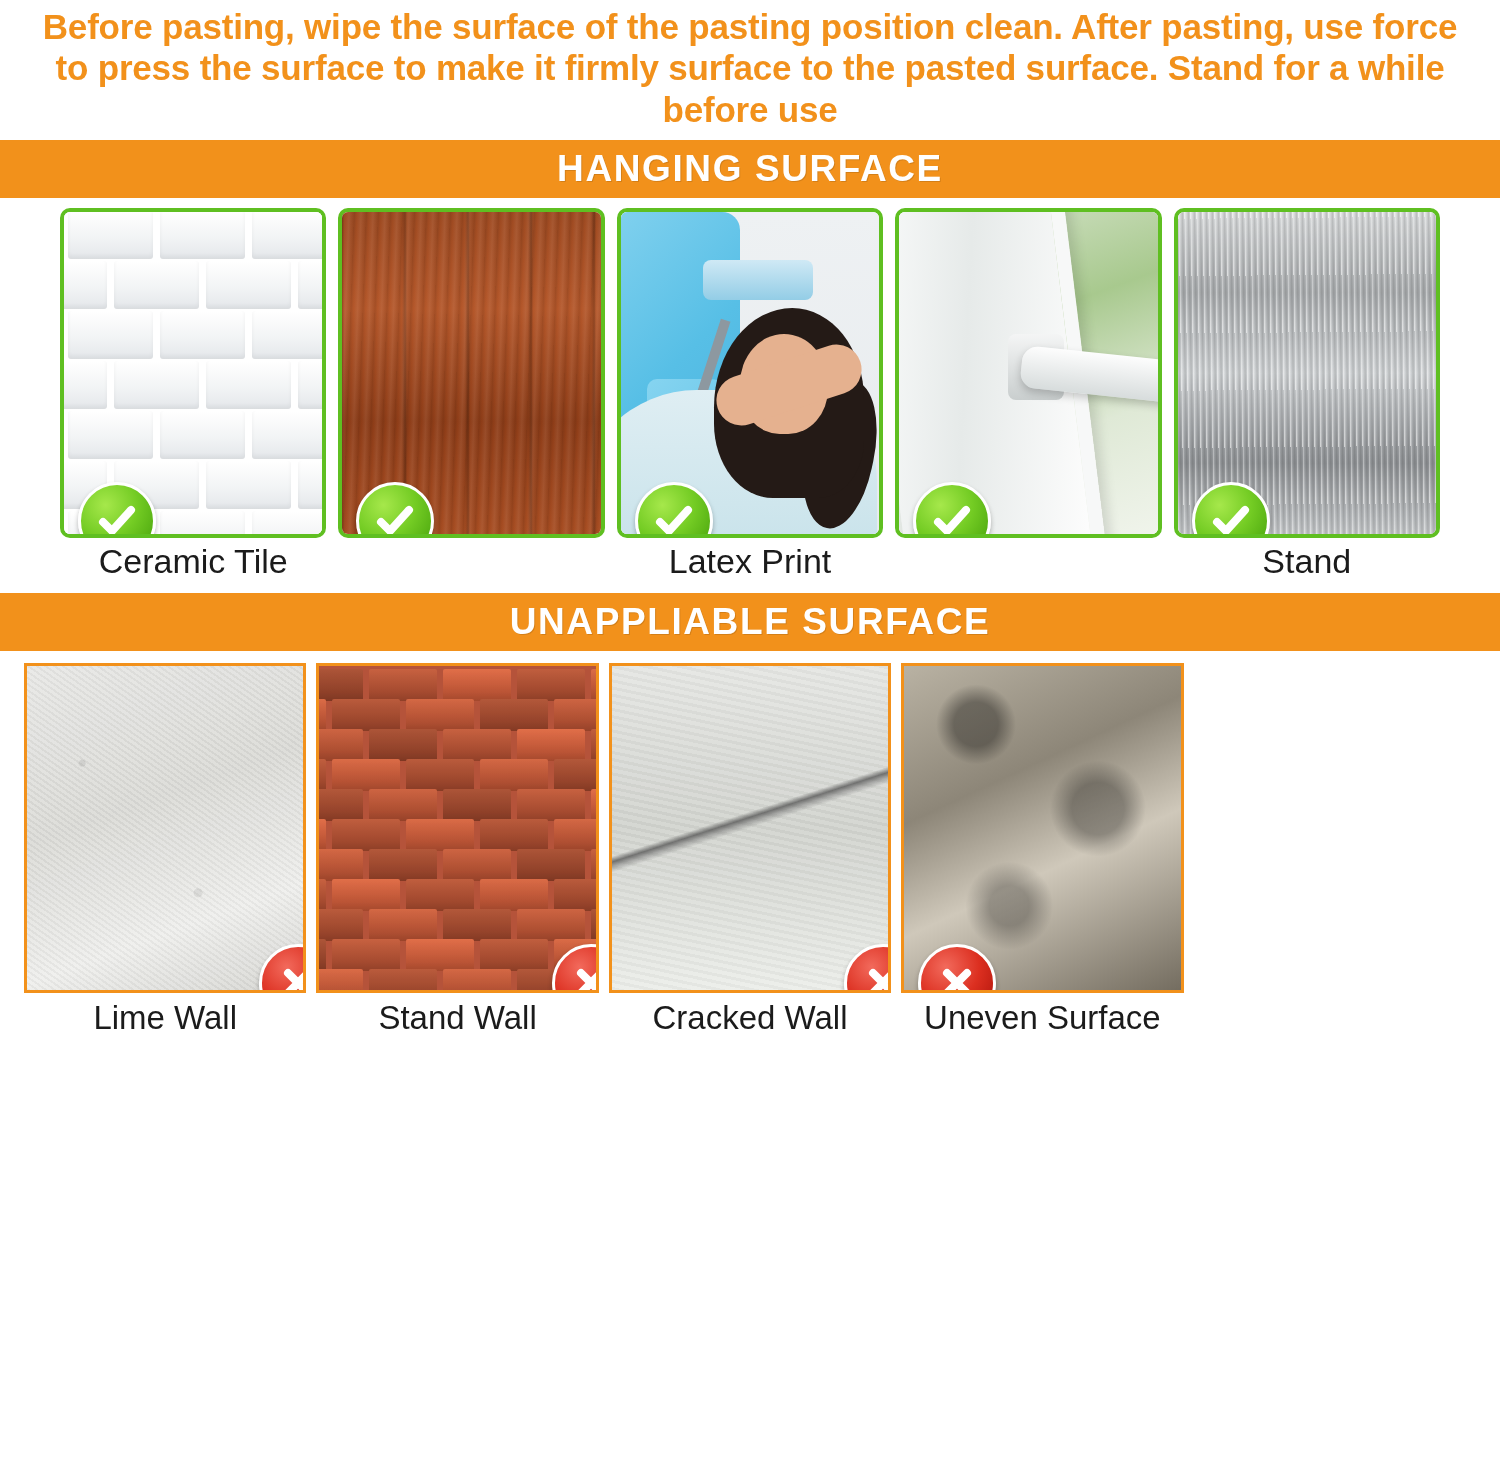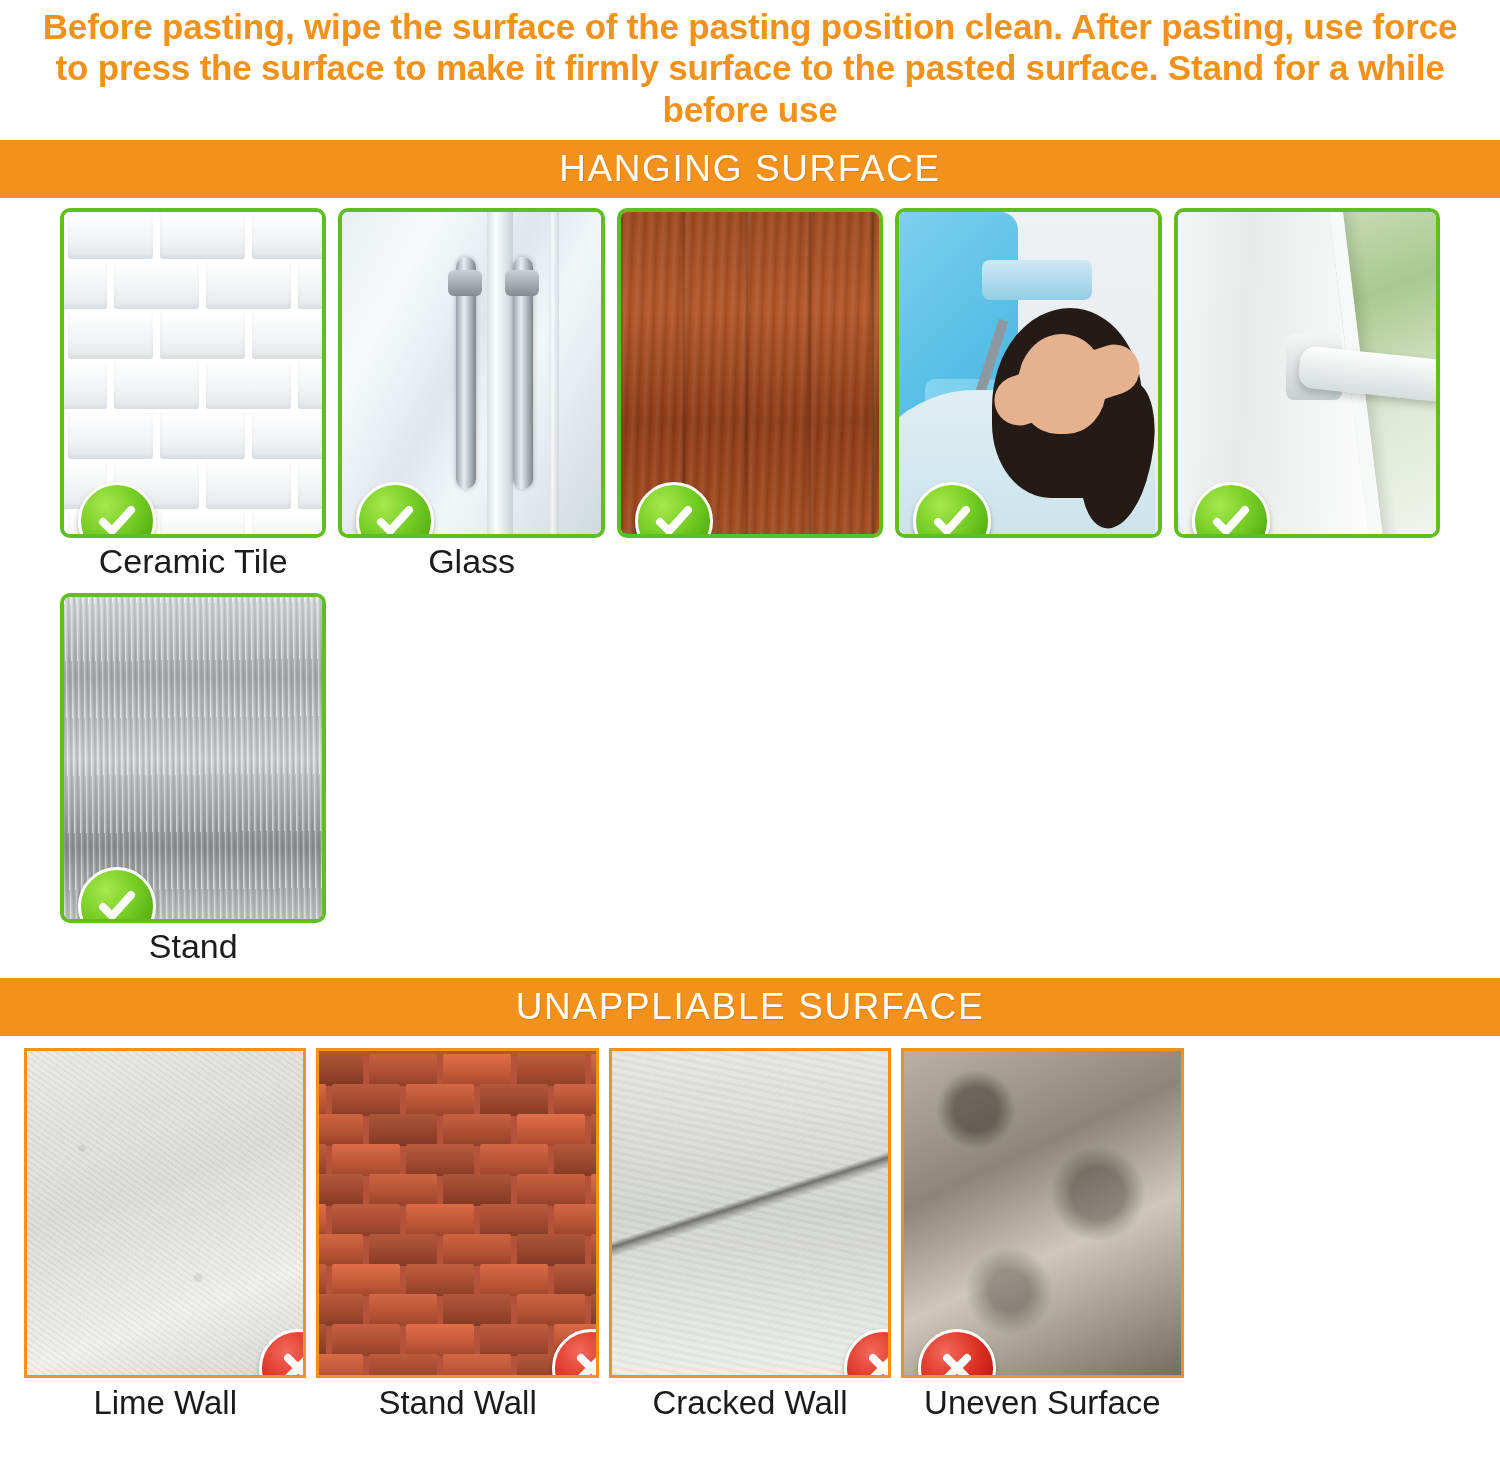--- a/index.html
+++ b/index.html
@@ -30,21 +30,21 @@
   
   .banner {
     background: #F2911B;
     height: 58px;
     display: flex;
     align-items: center;
     justify-content: center;
   }
   .banner-text {
     color: #ffffff;
-    font-weight: normal;
+    font-weight: bold;
     font-size: 37px;
     letter-spacing: 1.6px;
     text-shadow: 1px 1px 0 rgba(0,0,0,.12);
   }
 
   
   .grid-ok {
     display: grid;
     grid-template-columns: repeat(5, 1fr);
     gap: 10px 12px;
@@ -372,38 +372,20 @@
         </div>
       <div class="badge ok">
         <svg width="44" height="44" viewBox="0 0 44 44" aria-hidden="true">
           <path d="M8 23 L17 32 L36 11" fill="none" stroke="#ffffff" stroke-width="8" stroke-linecap="round" stroke-linejoin="round"></path>
         </svg>
       </div>
     </div>
     <div class="caption">Ceramic Tile</div>
   </div>
 
-  <div class="cell">
-    <div class="thumb">
-      <div class="tex-glass">
-        <div class="glass-frame" style="left:56%;width:26px;"></div>
-        <div class="glass-frame" style="left:80%;width:10px;opacity:.7;"></div>
-        <div class="glass-handle" style="left:44%;top:14%;height:72%;"></div>
-        <div class="glass-handle" style="left:66%;top:14%;height:72%;"></div>
-        <div class="glass-knob" style="left:41%;top:18%;"></div>
-        <div class="glass-knob" style="left:63%;top:18%;"></div>
-      </div>
-      <div class="badge ok">
-        <svg width="44" height="44" viewBox="0 0 44 44" aria-hidden="true">
-          <path d="M8 23 L17 32 L36 11" fill="none" stroke="#ffffff" stroke-width="8" stroke-linecap="round" stroke-linejoin="round"></path>
-        </svg>
-      </div>
-    </div>
-    <div class="caption">Glass</div>
-  </div>
 
   <div class="cell">
     <div class="thumb">
       <div class="tex-wood"></div>
       <div class="badge ok">
         <svg width="44" height="44" viewBox="0 0 44 44" aria-hidden="true">
           <path d="M8 23 L17 32 L36 11" fill="none" stroke="#ffffff" stroke-width="8" stroke-linecap="round" stroke-linejoin="round"></path>
         </svg>
       </div>
     </div>
@@ -422,20 +404,21 @@
         <div class="person-hair"></div>
         <div class="person-face"></div>
         <div class="person-arm"></div>
       </div>
       <div class="badge ok">
         <svg width="44" height="44" viewBox="0 0 44 44" aria-hidden="true">
           <path d="M8 23 L17 32 L36 11" fill="none" stroke="#ffffff" stroke-width="8" stroke-linecap="round" stroke-linejoin="round"></path>
         </svg>
       </div>
     </div>
+    <div class="caption">Latex Print</div>
   </div>
 
   <div class="cell">
     <div class="thumb">
       <div class="tex-plastic">
         <div class="pl-glassview"></div>
         <div class="pl-window"></div>
         <div class="pl-base"></div>
         <div class="pl-handle"></div>
       </div>

